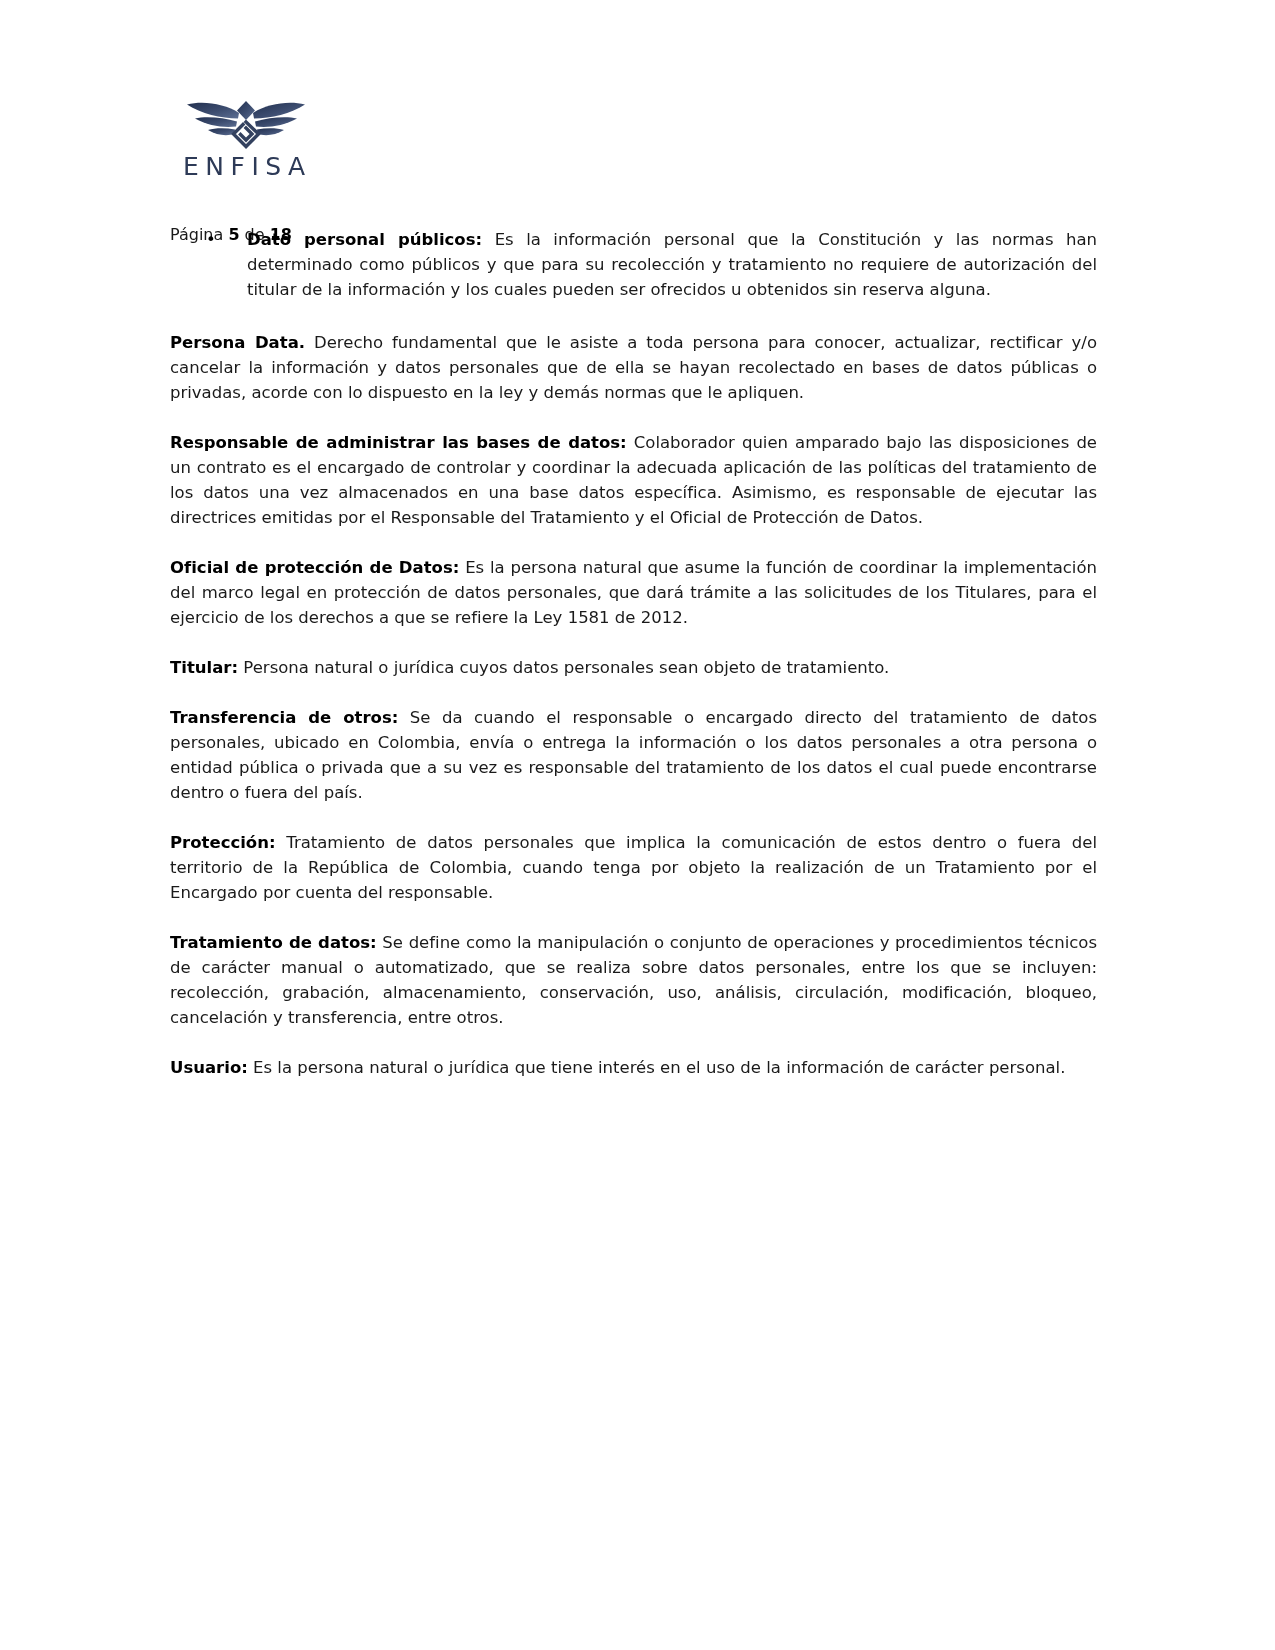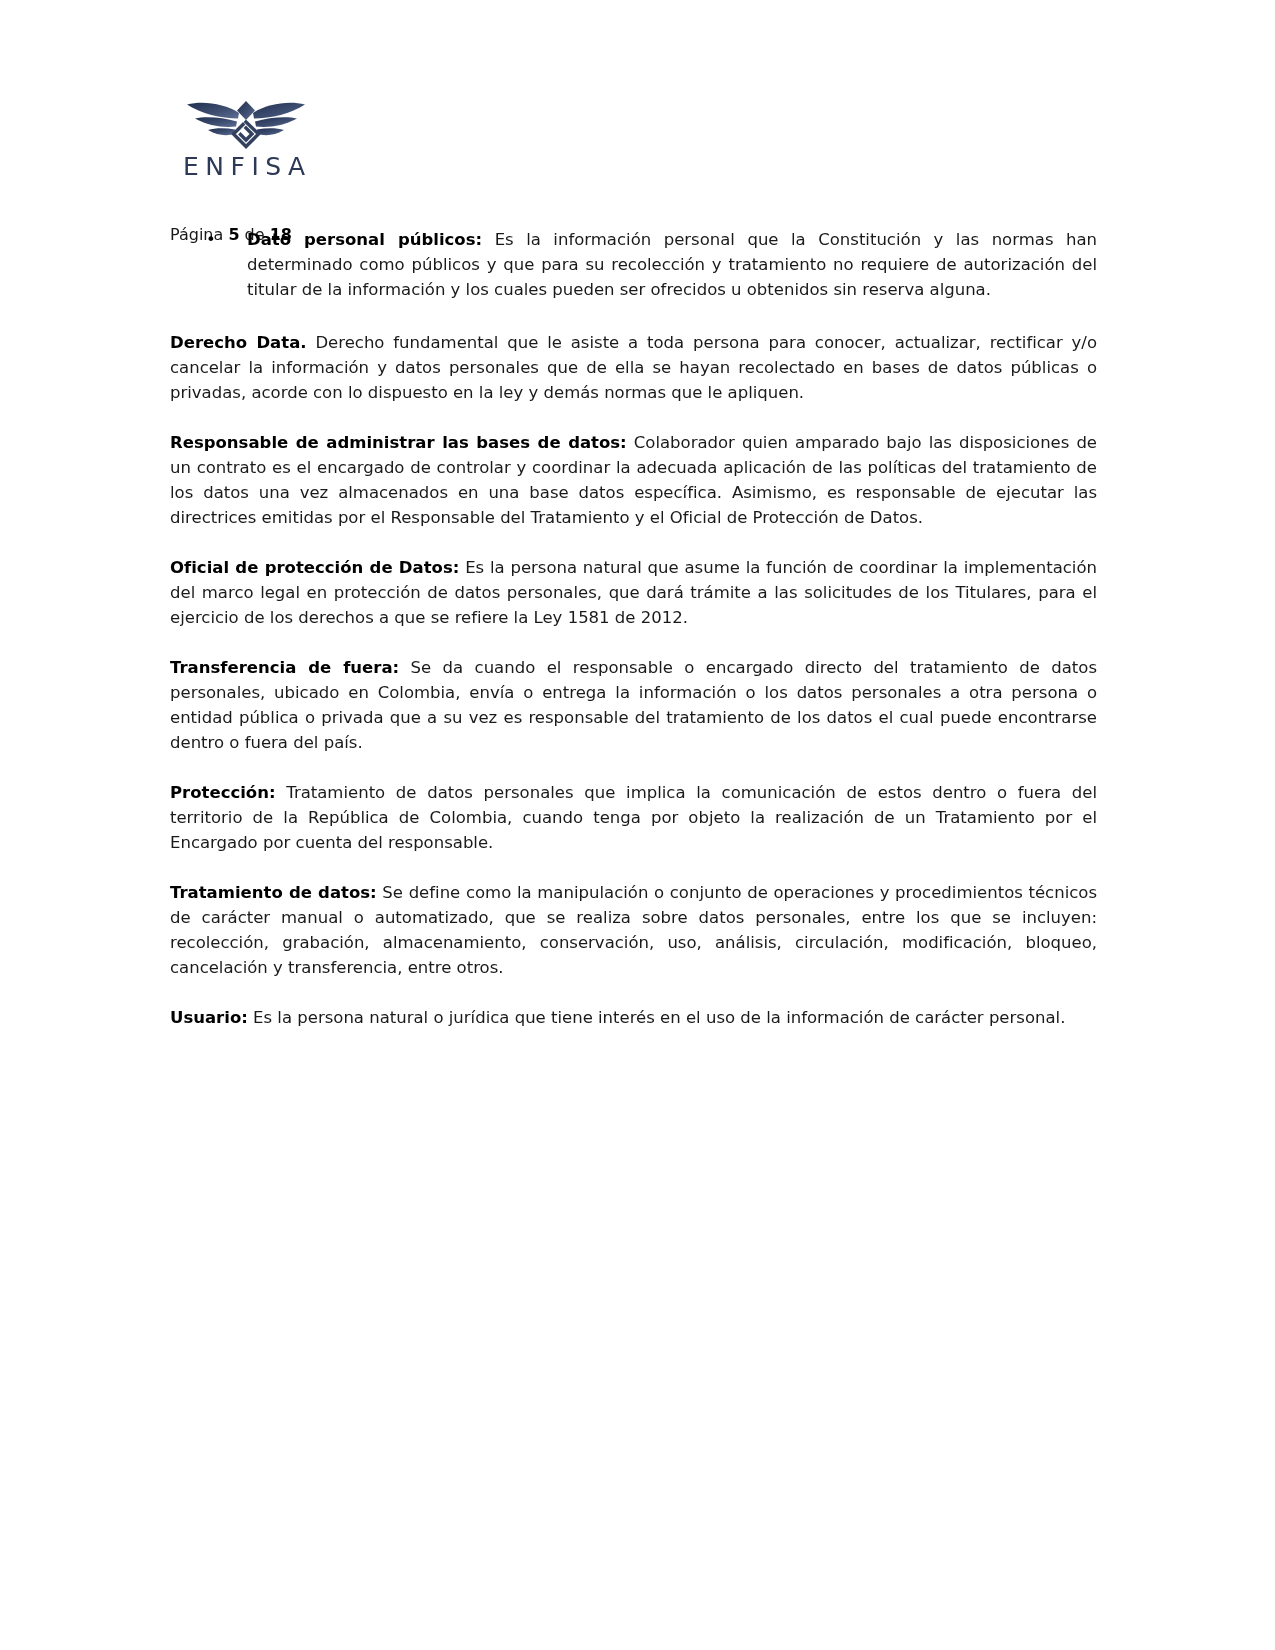--- a/index.html
+++ b/index.html
@@ -124,29 +124,30 @@
   <div class="content">
 
     <ul class="bullet-list">
       <li class="bullet-item">
         <span class="bullet-marker">•</span>
         <span class="bullet-body"><span class="term">Dato personal públicos:</span> <span>Es la información personal que la Constitución y las normas han determinado como públicos y que para su recolección y tratamiento no requiere de autorización del titular de la información y los cuales pueden ser ofrecidos u obtenidos sin reserva alguna.</span></span>
       </li>
     </ul>
 
 
-    <p class="para"><span class="term">Derecho Data.</span> <span>Derecho fundamental que le asiste a toda persona para conocer, actualizar, rectificar y/o cancelar la información y datos personales que de ella se hayan recolectado en bases de datos públicas o privadas, acorde con lo dispuesto en la ley y demás normas que le apliquen.</span></p>
+    <p class="para"><span class="term">Persona Data.</span> <span>Derecho fundamental que le asiste a toda persona para conocer, actualizar, rectificar y/o cancelar la información y datos personales que de ella se hayan recolectado en bases de datos públicas o privadas, acorde con lo dispuesto en la ley y demás normas que le apliquen.</span></p>
 
 
     <p class="para"><span class="term">Responsable de administrar las bases de datos:</span> <span>Colaborador quien amparado bajo las disposiciones de un contrato es el encargado de controlar y coordinar la adecuada aplicación de las políticas del tratamiento de los datos una vez almacenados en una base datos específica. Asimismo, es responsable de ejecutar las directrices emitidas por el Responsable del Tratamiento y el Oficial de Protección de Datos.</span></p>
 
     <p class="para"><span class="term">Oficial de protección de Datos:</span> <span>Es la persona natural que asume la función de coordinar la implementación del marco legal en protección de datos personales, que dará trámite a las solicitudes de los Titulares, para el ejercicio de los derechos a que se refiere la Ley 1581 de 2012.</span></p>
 
+    <p class="para"><span class="term">Titular:</span> <span>Persona natural o jurídica cuyos datos personales sean objeto de tratamiento.</span></p>
 
-    <p class="para"><span class="term">Transferencia de fuera:</span> <span>Se da cuando el responsable o encargado directo del tratamiento de datos personales, ubicado en Colombia, envía o entrega la información o los datos personales a otra persona o entidad pública o privada que a su vez es responsable del tratamiento de los datos el cual puede encontrarse dentro o fuera del país.</span></p>
+    <p class="para"><span class="term">Transferencia de otros:</span> <span>Se da cuando el responsable o encargado directo del tratamiento de datos personales, ubicado en Colombia, envía o entrega la información o los datos personales a otra persona o entidad pública o privada que a su vez es responsable del tratamiento de los datos el cual puede encontrarse dentro o fuera del país.</span></p>
 
     <p class="para"><span class="term">Protección:</span> <span>Tratamiento de datos personales que implica la comunicación de estos dentro o fuera del territorio de la República de Colombia, cuando tenga por objeto la realización de un Tratamiento por el Encargado por cuenta del responsable.</span></p>
 
     <p class="para"><span class="term">Tratamiento de datos:</span> <span>Se define como la manipulación o conjunto de operaciones y procedimientos técnicos de carácter manual o automatizado, que se realiza sobre datos personales, entre los que se incluyen: recolección, grabación, almacenamiento, conservación, uso, análisis, circulación, modificación, bloqueo, cancelación y transferencia, entre otros.</span></p>
 
     <p class="para"><span class="term">Usuario:</span> <span>Es la persona natural o jurídica que tiene interés en el uso de la información de carácter personal.</span></p>
 
   </div>
 </div>
 

